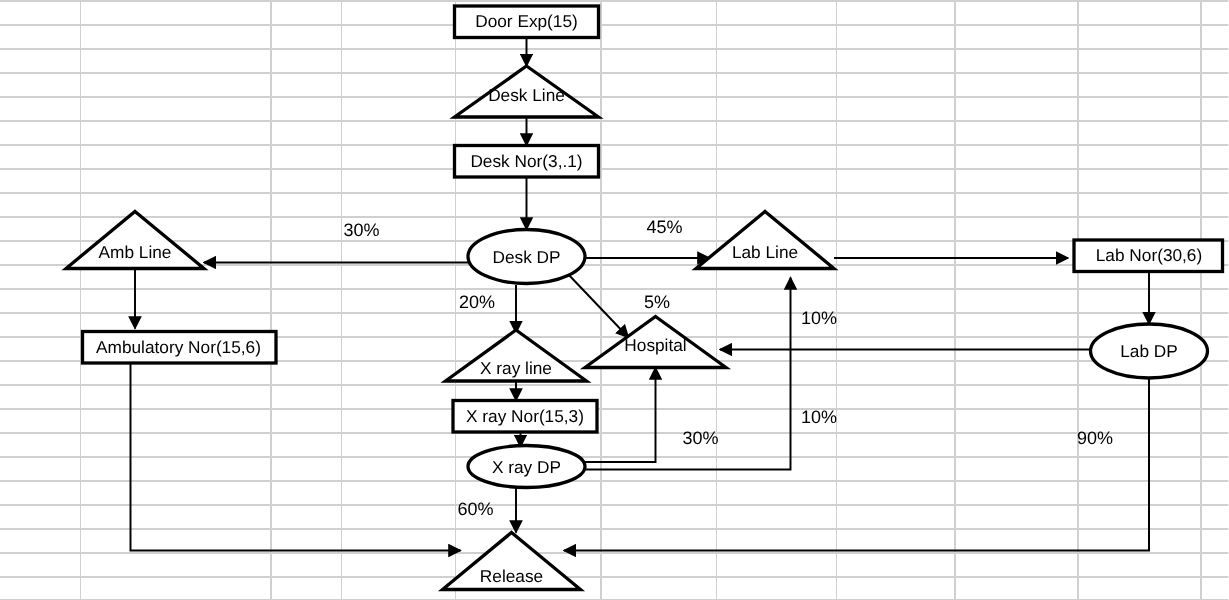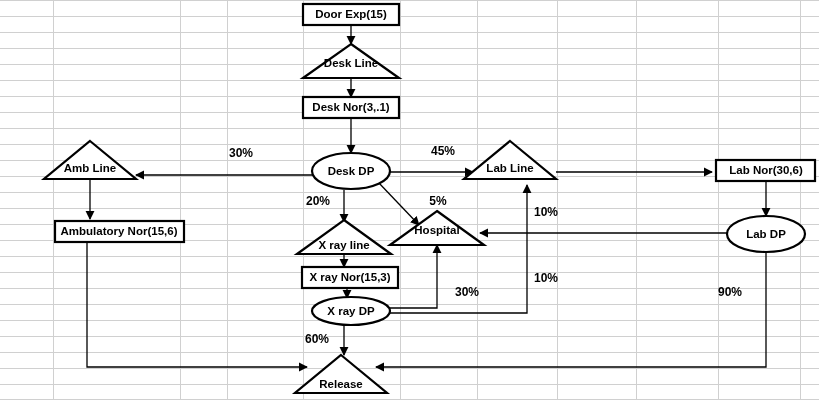--- a/index.html
+++ b/index.html
@@ -7,21 +7,20 @@
     padding: 0;
     background: #ffffff;
   }
   #canvas {
     position: relative;
     width: 819px;
     height: 400px;
     background: #ffffff;
     overflow: hidden;
     font-family: "Liberation Sans", sans-serif;
-    font-weight: bold;
   }
   #grid, #diagram {
     position: absolute;
     left: 0;
     top: 0;
     width: 819px;
     height: 400px;
   }
   #grid { z-index: 1; }
   #diagram { z-index: 2; }

